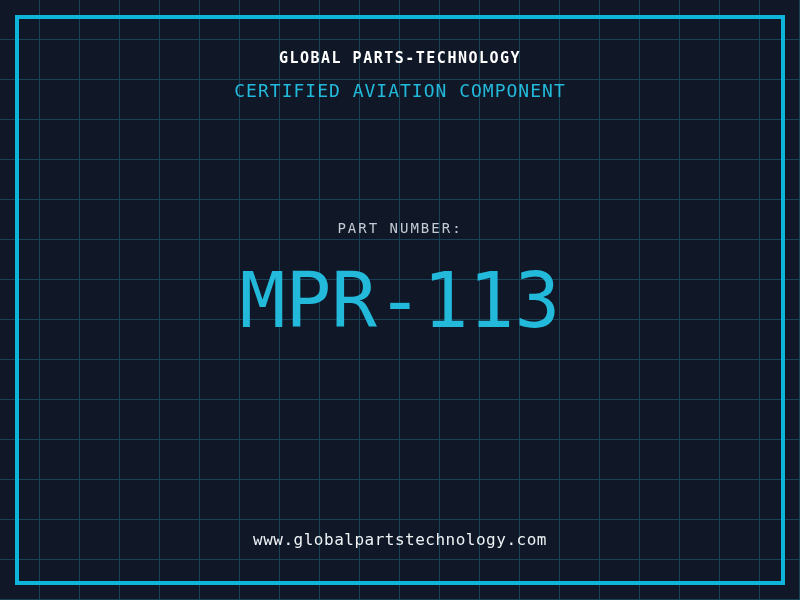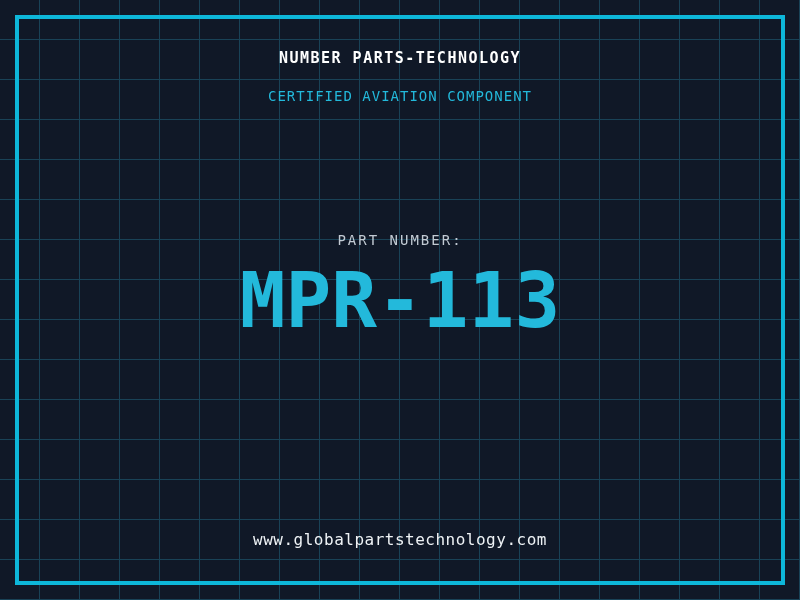--- a/index.html
+++ b/index.html
@@ -47,54 +47,54 @@
     white-space: nowrap;
   }
   .company-name {
     top: 49px;
     font-size: 15px;
     font-weight: bold;
     letter-spacing: 1.5px;
     color: var(--text_white);
   }
   .subtitle {
-    top: 88px;
-    font-size: 14px;
+    top: 80px;
+    font-size: 18px;
     letter-spacing: 1px;
     color: var(--accent_cyan);
   }
   .part-label {
-    top: 232px;
+    top: 220px;
     font-size: 14px;
     letter-spacing: 2px;
     color: var(--text_gray);
   }
   .part-number {
     top: 256px;
     height: 90px;
     line-height: 90px;
     font-size: 76px;
-    font-weight: bold;
+    font-weight: normal;
     letter-spacing: 0px;
     color: var(--accent_cyan);
   }
   .website {
     top: 530px;
     font-size: 16px;
     letter-spacing: 0.5px;
     color: #eef2f5;
   }
 </style>
 </head>
 <body>
 
 <div class="grid-bg"></div>
 <div class="frame"></div>
 
-<div class="text-line company-name">NUMBER PARTS-TECHNOLOGY</div>
+<div class="text-line company-name">GLOBAL PARTS-TECHNOLOGY</div>
 
 <div class="text-line subtitle">CERTIFIED AVIATION COMPONENT</div>
 
 <div class="text-line part-label">PART NUMBER:</div>
 
 <div class="text-line part-number">MPR-113</div>
 
 <div class="text-line website">www.globalpartstechnology.com</div>
 
 </body></html>

